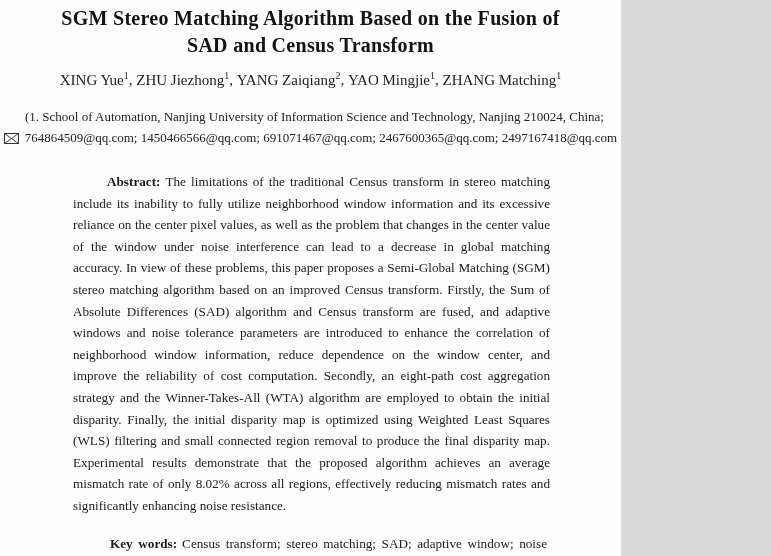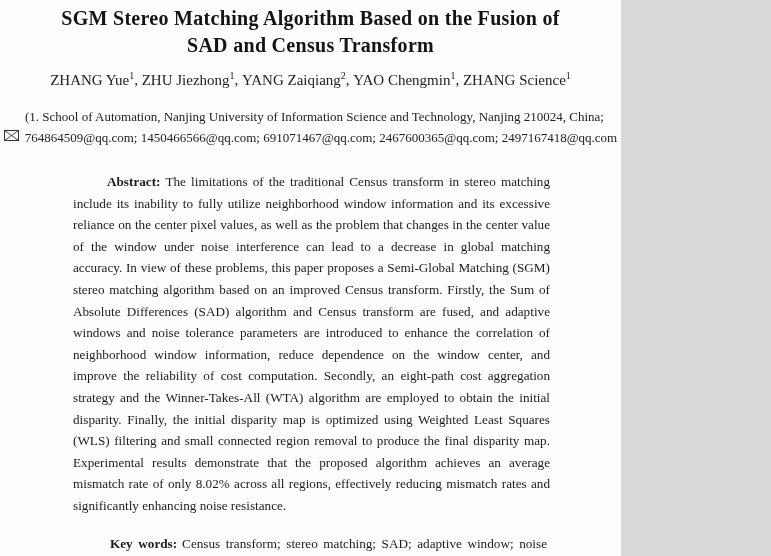--- a/index.html
+++ b/index.html
@@ -39,21 +39,21 @@
     text-align:center;
     font-size:13px;
     line-height:20px;
     color:#222;
     padding-left:8px;
   }
   .email-line{
     margin-top:3px;
     display:flex;
     justify-content:center;
-    align-items:flex-start;
+    align-items:center;
     gap:6px;
     font-size:13px;
     color:#222;
   }
   .email-icon svg{display:block;}
   .abstract{
     margin:25px 58px 0 60px;
     font-size:13.2px;
     line-height:21.6px;
     text-align:justify;
@@ -92,25 +92,25 @@
 <body>
 
 <div class="page">
 
   <h1 class="title" style="margin:0;">
     <span class="title-line">SGM Stereo Matching Algorithm Based on the Fusion of</span>
     <span class="title-line">SAD and Census Transform</span>
   </h1>
 
   <div class="authors">
-    <span class="author"><span>ZHANG Yue</span><sup>1</sup><span>, </span></span>
+    <span class="author"><span>XING Yue</span><sup>1</sup><span>, </span></span>
     <span class="author"><span>ZHU Jiezhong</span><sup>1</sup><span>, </span></span>
     <span class="author"><span>YANG Zaiqiang</span><sup>2</sup><span>, </span></span>
-    <span class="author"><span>YAO Chengmin</span><sup>1</sup><span>, </span></span>
-    <span class="author"><span>ZHANG Science</span><sup>1</sup></span>
+    <span class="author"><span>YAO Mingjie</span><sup>1</sup><span>, </span></span>
+    <span class="author"><span>ZHANG Matching</span><sup>1</sup></span>
   </div>
 
   <div class="affil">
     <div>(1. School of Automation, Nanjing University of Information Science and Technology, Nanjing 210024, China;</div>
   </div>
 
   <div class="email-line">
     <span class="email-icon">
       <svg width="15" height="11" viewBox="0 0 15 11" xmlns="http://www.w3.org/2000/svg">
         <rect x="0.5" y="0.5" width="14" height="10" fill="none" stroke="#333" stroke-width="1"></rect>

